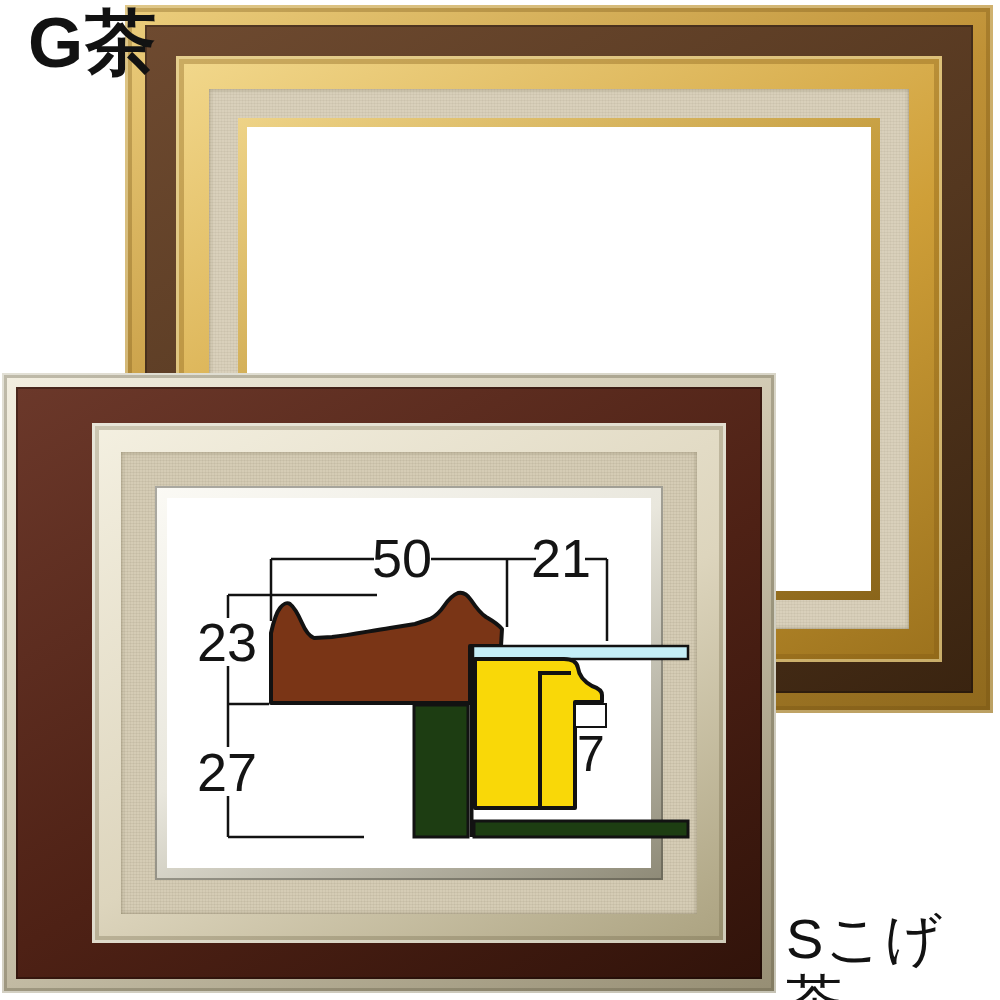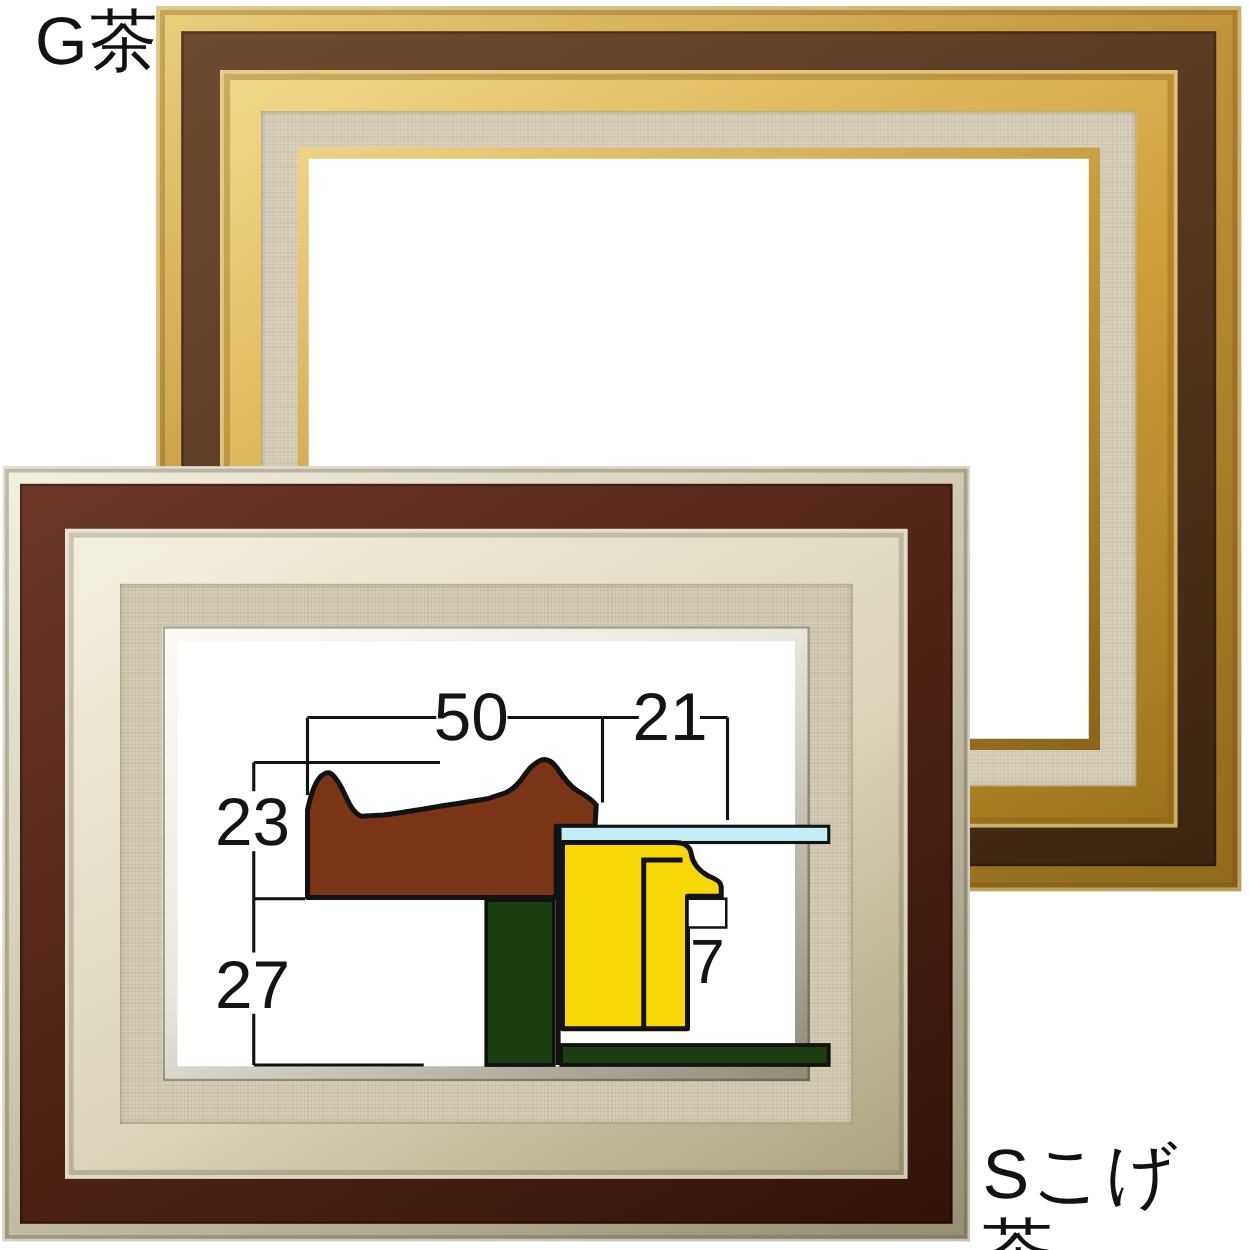--- a/index.html
+++ b/index.html
@@ -24,32 +24,32 @@
       box-shadow:inset 0 0 4px rgba(80,70,40,.45);}
   .g5{padding:9px;background:linear-gradient(150deg,#eed387 0%,var(--gold-lip) 50%,#8a651a 100%);}
 
   
   .frame.silver{left:2px;top:373px;width:774px;height:620px;z-index:2;}
   .s1{padding:14px;background:linear-gradient(150deg,#f3efe1 0%,var(--silver-outer) 45%,#968e74 100%);
       box-shadow:inset 0 0 0 2px rgba(255,255,250,.55),inset 0 0 0 5px rgba(95,88,65,.35);}
   .s2{padding:36px;background:linear-gradient(150deg,#6b382a 0%,var(--silver-brown) 55%,#31130a 100%);
       background-blend-mode:normal;
       box-shadow:inset 0 0 0 2px rgba(0,0,0,.3);}
-  .s3{padding:44px;background:linear-gradient(150deg,#f4f0e1 0%,var(--silver-mid) 55%,#aba280 100%);
-      box-shadow:inset 0 0 0 3px rgba(255,255,248,.55),inset 0 0 0 7px rgba(110,100,70,.30);}
+  .s3{padding:29px;background:linear-gradient(150deg,#f4f0e1 0%,var(--silver-mid) 55%,#aba280 100%);
+      box-shadow:inset 0 0 0 3px rgba(255,255,248,.55),inset 0 0 0 7px rgba(110,100,70,.30);margin-left:40px;}
   .s4{padding:34px;background-color:var(--silver-linen);
       background-image:repeating-linear-gradient(0deg,rgba(110,100,75,.09) 0 1px,transparent 1px 3px),
                        repeating-linear-gradient(90deg,rgba(110,100,75,.07) 0 1px,transparent 1px 3px);
       box-shadow:inset 0 0 4px rgba(80,70,40,.45);}
   .s5{padding:12px;background:linear-gradient(150deg,#fbfaf5 0%,var(--silver-lip) 45%,#8e8a77 100%);
       box-shadow:inset 0 0 0 2px rgba(70,68,58,.45);}
 
   
   .corner-label{position:absolute;z-index:3;color:#121212;letter-spacing:2px;line-height:1.1;}
-  .label-gold{left:28px;top:4px;font-size:54px;}
+  .label-gold{left:28px;top:4px;font-size:71px;font-weight:bold;}
   .label-silver{left:786px;top:908px;font-size:56px;}
 
   
   svg{display:block;}
   .molding{fill:var(--molding);stroke:var(--outline);stroke-width:4;stroke-linejoin:round;}
   .liner{fill:var(--liner);stroke:var(--outline);stroke-width:3;}
   .canvas-piece{fill:var(--canvas);stroke:var(--outline);stroke-width:4;stroke-linejoin:round;}
   .glass{fill:var(--glass);stroke:var(--outline);stroke-width:2.5;}
   .dim{stroke:var(--outline);stroke-width:2.5;fill:none;}
   .thinbox{fill:#fff;stroke:var(--outline);stroke-width:2;}

